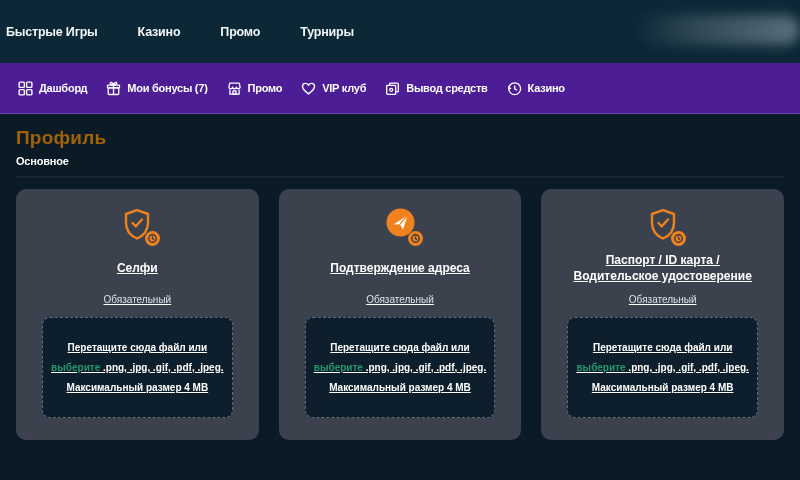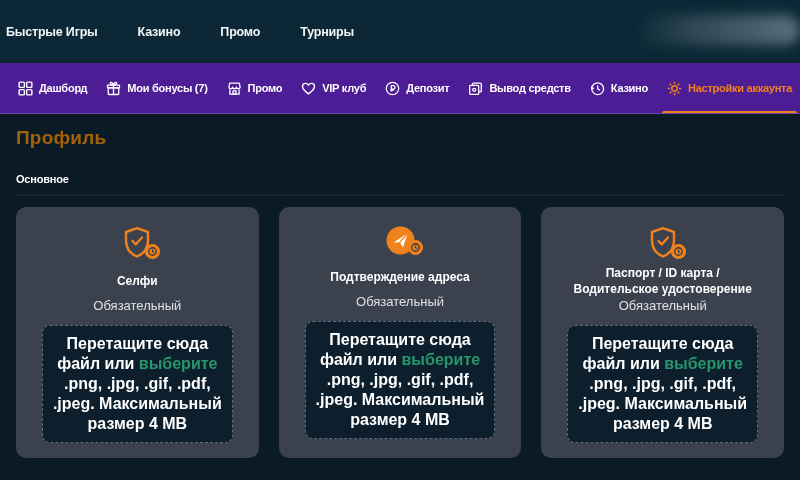--- a/index.html
+++ b/index.html
@@ -41,56 +41,56 @@
   .tab svg { width:15px; height:15px; display:block; }
   .tab.active { color:#f0821e; }
   .tab.active::after {
     content:""; position:absolute; left:-5px; right:-5px; bottom:0;
     height:3px; background:#f0821e; border-radius:2px 2px 0 0;
   }
   
   main { padding:13px 16px 0; }
   .page-title { font-size:19px; font-weight:700; color:#a16207; letter-spacing:0.2px; }
   .subtabs {
-    display:flex; gap:26px; margin-top:24px;
+    display:flex; gap:26px; margin-top:6px;
     border-bottom:2px solid rgba(255,255,255,0.05);
   }
   .subtab {
     padding-bottom:8px; font-size:11px; font-weight:700; color:#fff;
     letter-spacing:-0.2px; cursor:pointer;
     border-bottom:3px solid transparent; margin-bottom:-2px;
   }
   .subtab.active { color:#f0821e; border-bottom-color:#f0821e; }
   
-  .cards { display:flex; gap:20px; margin-top:11px; }
+  .cards { display:flex; gap:20px; margin-top:11px;text-decoration:underline; }
   .card {
     flex:1; background:#3b424e; border-radius:10px; height:251px;
     padding:19px 26px 22px; display:flex; flex-direction:column;
     align-items:center; text-align:center;
   }
   .card-icon { height:38px; position:relative; display:flex; align-items:flex-start; justify-content:center; }
   .badge {
     position:absolute; right:-8px; bottom:0; width:15px; height:15px;
     background:#f0821e; border-radius:50%;
     display:flex; align-items:center; justify-content:center;
   }
   .badge svg { width:11px; height:11px; }
   .circle-base { width:29px; height:29px; }
   .card-title {
     margin-top:6px; font-size:12px; font-weight:700; color:#fff;
     line-height:16px; min-height:32px; display:flex; align-items:center; justify-content:center;
   }
-  .card-req { font-size:13px; color:#dde2e7; margin-top:1px; }
+  .card-req { font-size:10px; color:#dde2e7; margin-top:10px; }
   .dropzone {
     margin-top:12px; width:100%; flex:1;
     border:1px dashed #5e6e79; border-radius:8px; background:#0d1f2c;
     display:flex; align-items:center; justify-content:center;
     padding:8px; cursor:pointer;
   }
-  .dz-text { max-width:178px; font-size:16px; font-weight:600; line-height:20px; color:#fff; }
+  .dz-text { max-width:178px; font-size:10px; font-weight:600; line-height:20px; color:#fff; }
   .dz-link { color:#27966c; cursor:pointer; }
 </style>
 </head>
 <body>
 
 <header class="topnav">
   <a class="nav-item">Быстрые Игры</a>
   <a class="nav-item">Казино</a>
   <a class="nav-item">Промо</a>
   <a class="nav-item">Турниры</a>
@@ -137,30 +137,20 @@
 
   <div class="tab">
     <span>
       <svg viewBox="0 0 16 16" fill="none" stroke="currentColor" stroke-width="1.5">
         <path d="M8 13.8 C3.6 10.7 1.6 8.2 1.6 5.7 C1.6 3.9 3 2.5 4.8 2.5 C6.1 2.5 7.3 3.2 8 4.4 C8.7 3.2 9.9 2.5 11.2 2.5 C13 2.5 14.4 3.9 14.4 5.7 C14.4 8.2 12.4 10.7 8 13.8Z"></path>
       </svg>
     </span>
     <span>VIP клуб</span>
   </div>
 
-  <div class="tab">
-    <span>
-      <svg viewBox="0 0 16 16" fill="none" stroke="currentColor" stroke-width="1.4">
-        <circle cx="8" cy="8" r="6.6"></circle>
-        <path d="M6.7 11.2 V5 H8.7 A1.9 1.9 0 0 1 8.7 8.8 H6.7"></path>
-        <line x1="5.9" y1="10" x2="9" y2="10"></line>
-      </svg>
-    </span>
-    <span>Депозит</span>
-  </div>
 
   <div class="tab">
     <span>
       <svg viewBox="0 0 16 16" fill="none" stroke="currentColor" stroke-width="1.4">
         <rect x="1.8" y="4.6" width="9.6" height="9.6" rx="1"></rect>
         <path d="M4.8 4.6 V3.3 A1 1 0 0 1 5.8 2.3 H13 A1.2 1.2 0 0 1 14.2 3.5 V10.6 A1 1 0 0 1 13.2 11.6 H11.4"></path>
         <circle cx="6.6" cy="9.4" r="1.6"></circle>
       </svg>
     </span>
     <span>Вывод средств</span>
@@ -170,36 +160,20 @@
     <span>
       <svg viewBox="0 0 16 16" fill="none" stroke="currentColor" stroke-width="1.4">
         <circle cx="8.2" cy="8.2" r="6.3"></circle>
         <path d="M8.2 4.8 V8.4 L10.8 9.9"></path>
         <path d="M1.6 5.6 L1.9 8.4 L4.4 7.6" stroke-width="1.2"></path>
       </svg>
     </span>
     <span>Казино</span>
   </div>
 
-  <div class="tab active">
-    <span>
-      <svg viewBox="0 0 16 16" fill="none" stroke="currentColor" stroke-width="1.6">
-        <circle cx="8" cy="8" r="2.9"></circle>
-        <line x1="8" y1="0.8" x2="8" y2="3.2"></line>
-          <line x1="8" y1="12.8" x2="8" y2="15.2"></line>
-        <line x1="0.8" y1="8" x2="3.2" y2="8"></line>
-          <line x1="12.8" y1="8" x2="15.2" y2="8"></line>
-        <line x1="2.9" y1="2.9" x2="4.6" y2="4.6"></line>
-          <line x1="11.4" y1="11.4" x2="13.1" y2="13.1"></line>
-        <line x1="2.9" y1="13.1" x2="4.6" y2="11.4"></line>
-          <line x1="11.4" y1="4.6" x2="13.1" y2="2.9"></line>
-      </svg>
-    </span>
-    <span>Настройки аккаунта</span>
-  </div>
 
 </nav>
 
 <main>
   <h1 class="page-title">Профиль</h1>
 
   <div class="subtabs">
     <div class="subtab">Основное</div>
   </div>
 

